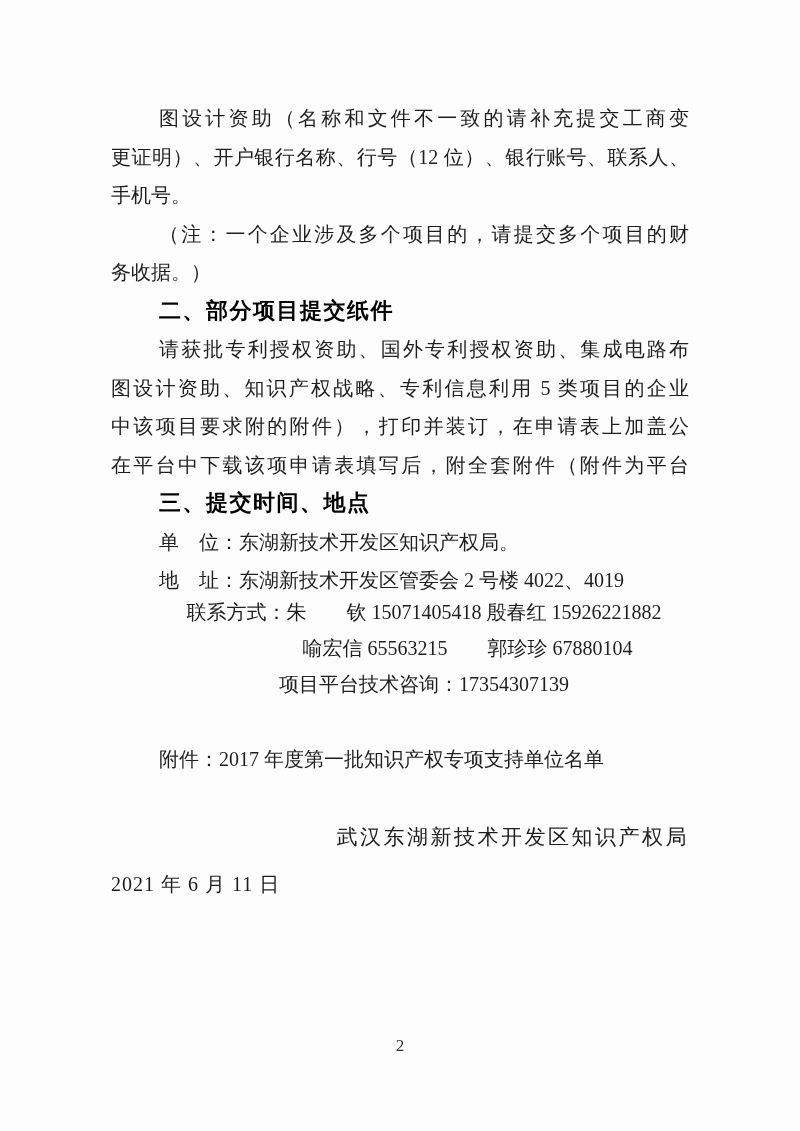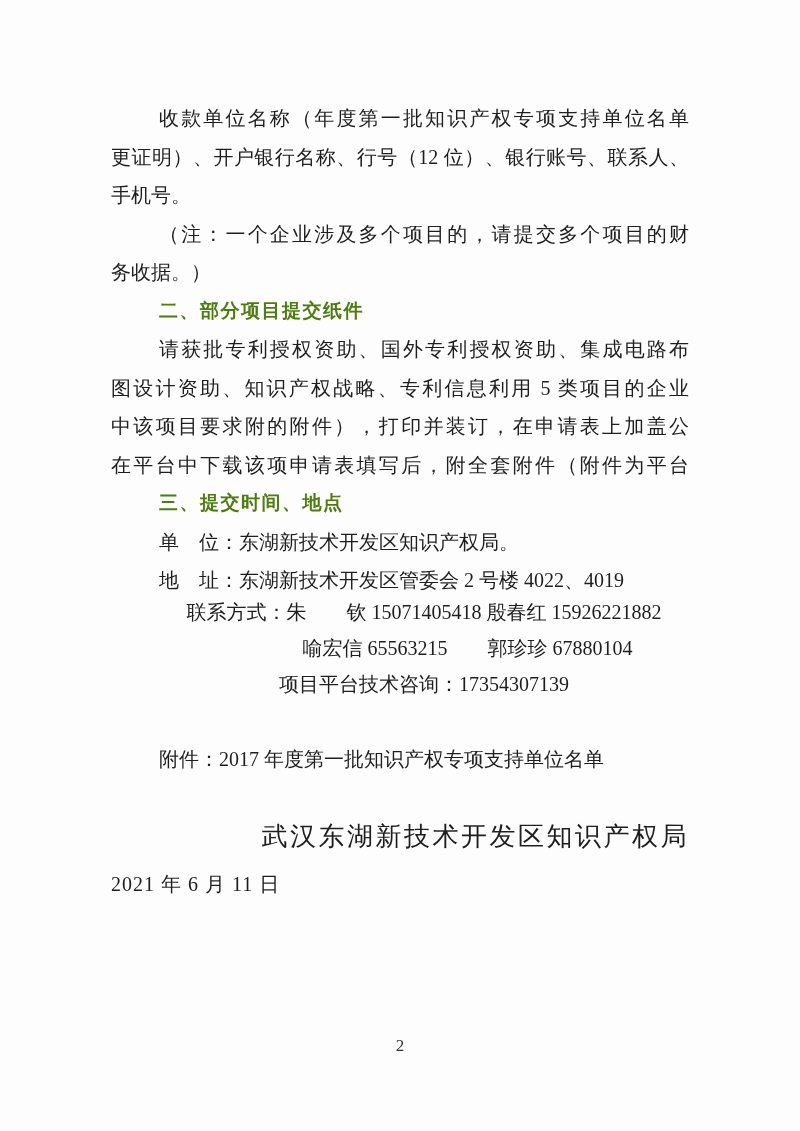--- a/index.html
+++ b/index.html
@@ -19,33 +19,33 @@
     width: 578px;
     font-size: 20px;
     line-height: 38.5px;
   }
   .line { min-height: 38.5px; white-space: pre-wrap; }
   .indent { text-indent: 48px; }
   .fill { text-align: justify; text-align-last: justify; }
   .heading {
     font-family: "Liberation Sans", "DejaVu Sans", sans-serif;
     font-weight: 700;
-    font-size: 19px;
+    font-size: 22px;
     letter-spacing: 1.5px;
-    color: #4d7c0f;
+    color: #000000;
   }
   .tight { line-height: 36px; min-height: 36px; text-align: center; }
   .pull-up { margin-top: -6px; }
   .contact-wrap { padding-left: 135px; }
   .attachment-line { margin-top: 38px; }
   .signature-line {
     margin-top: 40px;
     text-align: right;
     letter-spacing: 2.5px;
-    font-size: 26px;
+    font-size: 21px;
   }
   .date-line {
     margin-top: 8px;
     padding-right: 100px;
     letter-spacing: 1px;
   }
   .page-number {
     position: absolute;
     top: 1036px;
     left: 0;
@@ -54,21 +54,21 @@
     font-size: 17px;
     color: #333333;
   }
 </style>
 </head>
 <body>
 
 <div class="page">
   <div class="content">
 
-    <div class="line indent fill">收款单位名称（年度第一批知识产权专项支持单位名单</div>
+    <div class="line indent fill">图设计资助（名称和文件不一致的请补充提交工商变</div>
     <div class="line fill">更证明）、开户银行名称、行号（12 位）、银行账号、联系人、</div>
     <div class="line">手机号。</div>
 
     <div class="line indent fill">（注：一个企业涉及多个项目的，请提交多个项目的财</div>
     <div class="line">务收据。）</div>
 
     <div class="line indent heading">二、部分项目提交纸件</div>
 
     <div class="line indent fill">请获批专利授权资助、国外专利授权资助、集成电路布</div>
     <div class="line fill">图设计资助、知识产权战略、专利信息利用 5 类项目的企业</div>

